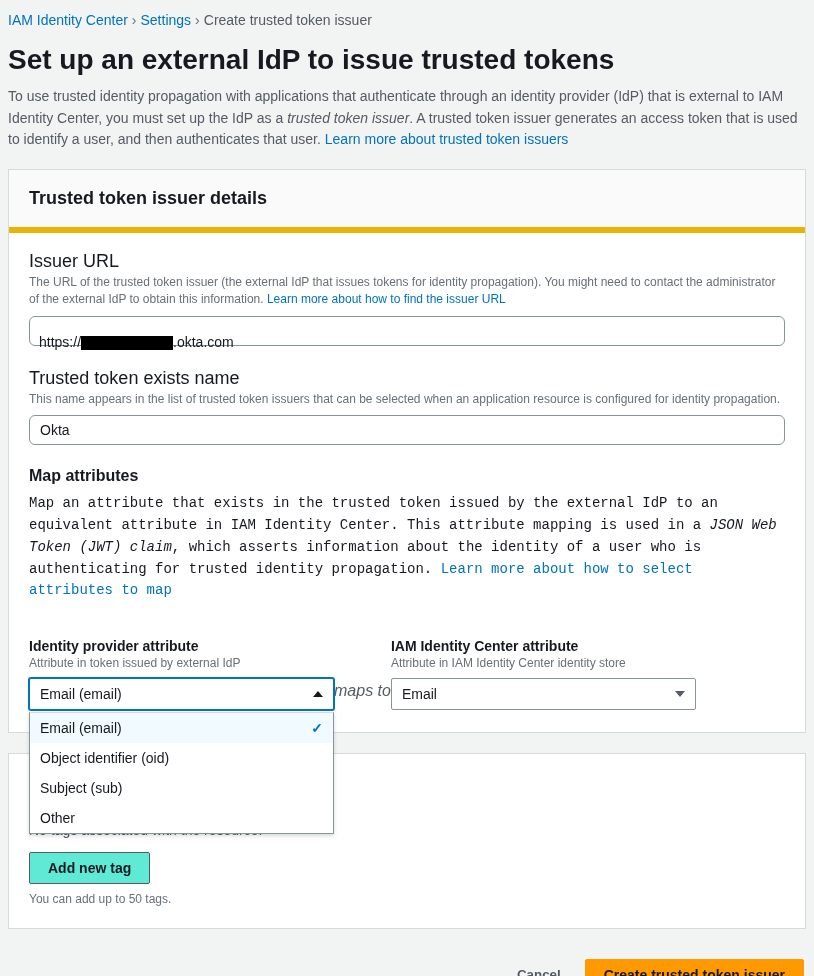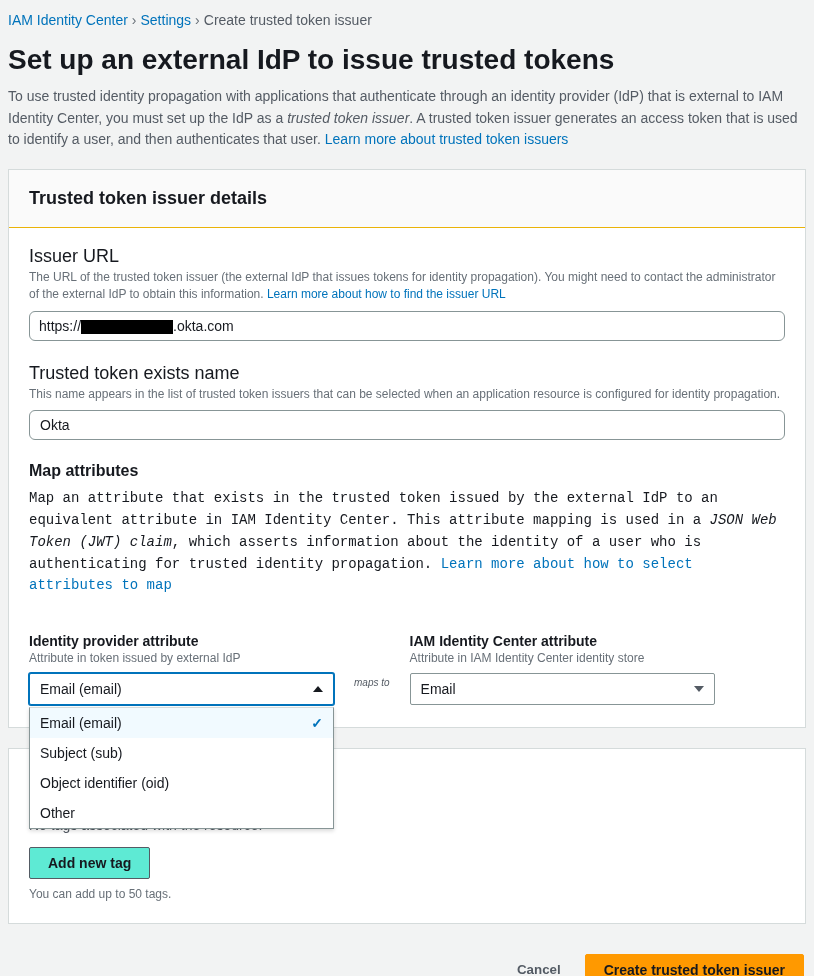--- a/index.html
+++ b/index.html
@@ -36,21 +36,21 @@
   }
   .page-desc em { font-style: italic; }
 
   .panel {
     background: #fff;
     border: 1px solid #d5dbdb;
     margin-bottom: 20px;
   }
   .panel-header {
     padding: 18px 20px;
-    border-bottom: 1px solid #eab308;
+    border-bottom: 6px solid #eab308;
     background: #fafafa;
     font-size: 18px;
     font-weight: 700;
     color: #16191f;
   }
   .panel-body {
     padding: 18px 20px 22px 20px;
   }
 
   .field { margin-bottom: 22px; }
@@ -77,29 +77,28 @@
     color: #16191f;
     line-height: 1.55;
     margin-bottom: 36px;
     font-family: Liberation Mono, monospace;
   }
   .section-text em { font-style: italic; }
 
   .attr-row {
     display: flex;
     align-items: flex-start;
-    gap: 20px;
     position: relative;
   }
   .attr-col { flex: 0 0 305px; }
   .attr-col-right { flex: 0 0 305px; }
   .attr-mid {
     flex: 0 0 auto;
     padding-top: 44px;
-    font-size: 10px;
+    font-size: 16px;
     color: #545b64;
     font-style: italic;
   }
   .col-head { font-weight: 700; font-size: 14px; margin-bottom: 2px; }
   .col-sub { font-size: 12px; color: #687078; margin-bottom: 8px; }
 
   .select {
     position: relative;
     border: 1px solid #879596;
     border-radius: 2px;
@@ -209,21 +208,21 @@
   <div class="panel-header">Trusted token issuer details</div>
   <div class="panel-body">
 
     <div class="field">
       <label class="field-label">Issuer URL</label>
       <div class="field-hint">
         <span>The URL of the trusted token issuer (the external IdP that issues tokens for identity propagation). You might need to contact the administrator of the external IdP to obtain this information. </span><a href="#">Learn more about how to find the issuer URL</a>
       </div>
       <div style="position:relative;">
         <input type="text" value="" style="padding-left: 10px;">
-        <div style="position:absolute; left:10px; top:7px; pointer-events:none; color:#16191f;">
+        <div style="position:absolute; left:10px; top:18px; pointer-events:none; color:#16191f;">
           <span>https://</span><span class="redact"></span><span>.okta.com</span>
         </div>
       </div>
     </div>
 
     <div class="field">
       <label class="field-label">Trusted token exists name</label>
       <div class="field-hint">This name appears in the list of trusted token issuers that can be selected when an application resource is configured for identity propagation.</div>
       <input type="text" value="Okta" style="">
     </div>
@@ -251,24 +250,24 @@
           <span class="caret down"></span>
         </div>
       </div>
 
       <div class="dropdown">
         <div class="opt selected">
           <span>Email (email)</span>
           <span class="check">✓</span>
         </div>
         <div class="opt">
+          <span>Object identifier (oid)</span>
+        </div>
+        <div class="opt">
           <span>Subject (sub)</span>
-        </div>
-        <div class="opt">
-          <span>Object identifier (oid)</span>
         </div>
         <div class="opt">
           <span>Other</span>
         </div>
       </div>
     </div>
 
   </div>
 </div>
 

